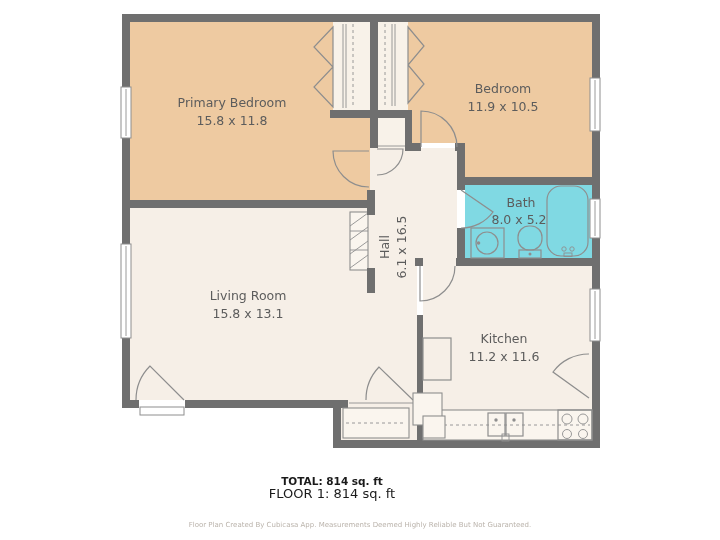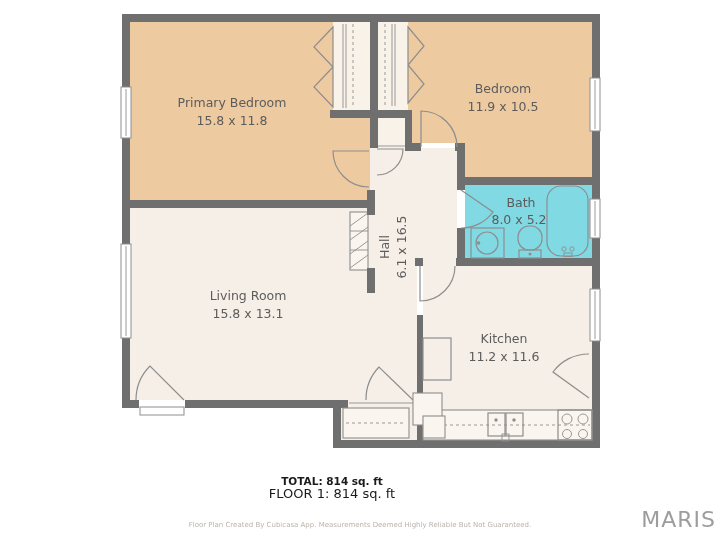--- a/index.html
+++ b/index.html
@@ -173,14 +173,13 @@
       <text class="lbl" x="504" y="343">Kitchen</text>
       <text class="lbl" x="504" y="361">11.2 x 11.6</text>
     </g>
   </svg>
 
   <div class="footer">
     <div class="l1">TOTAL: 814 sq. ft</div>
     <div class="l2">FLOOR 1: 814 sq. ft</div>
   </div>
   <div class="disclaimer">Floor Plan Created By Cubicasa App. Measurements Deemed Highly Reliable But Not Guaranteed.</div>
-  <div class="watermark">MARIS</div>
 </div>
 
 </body></html>

